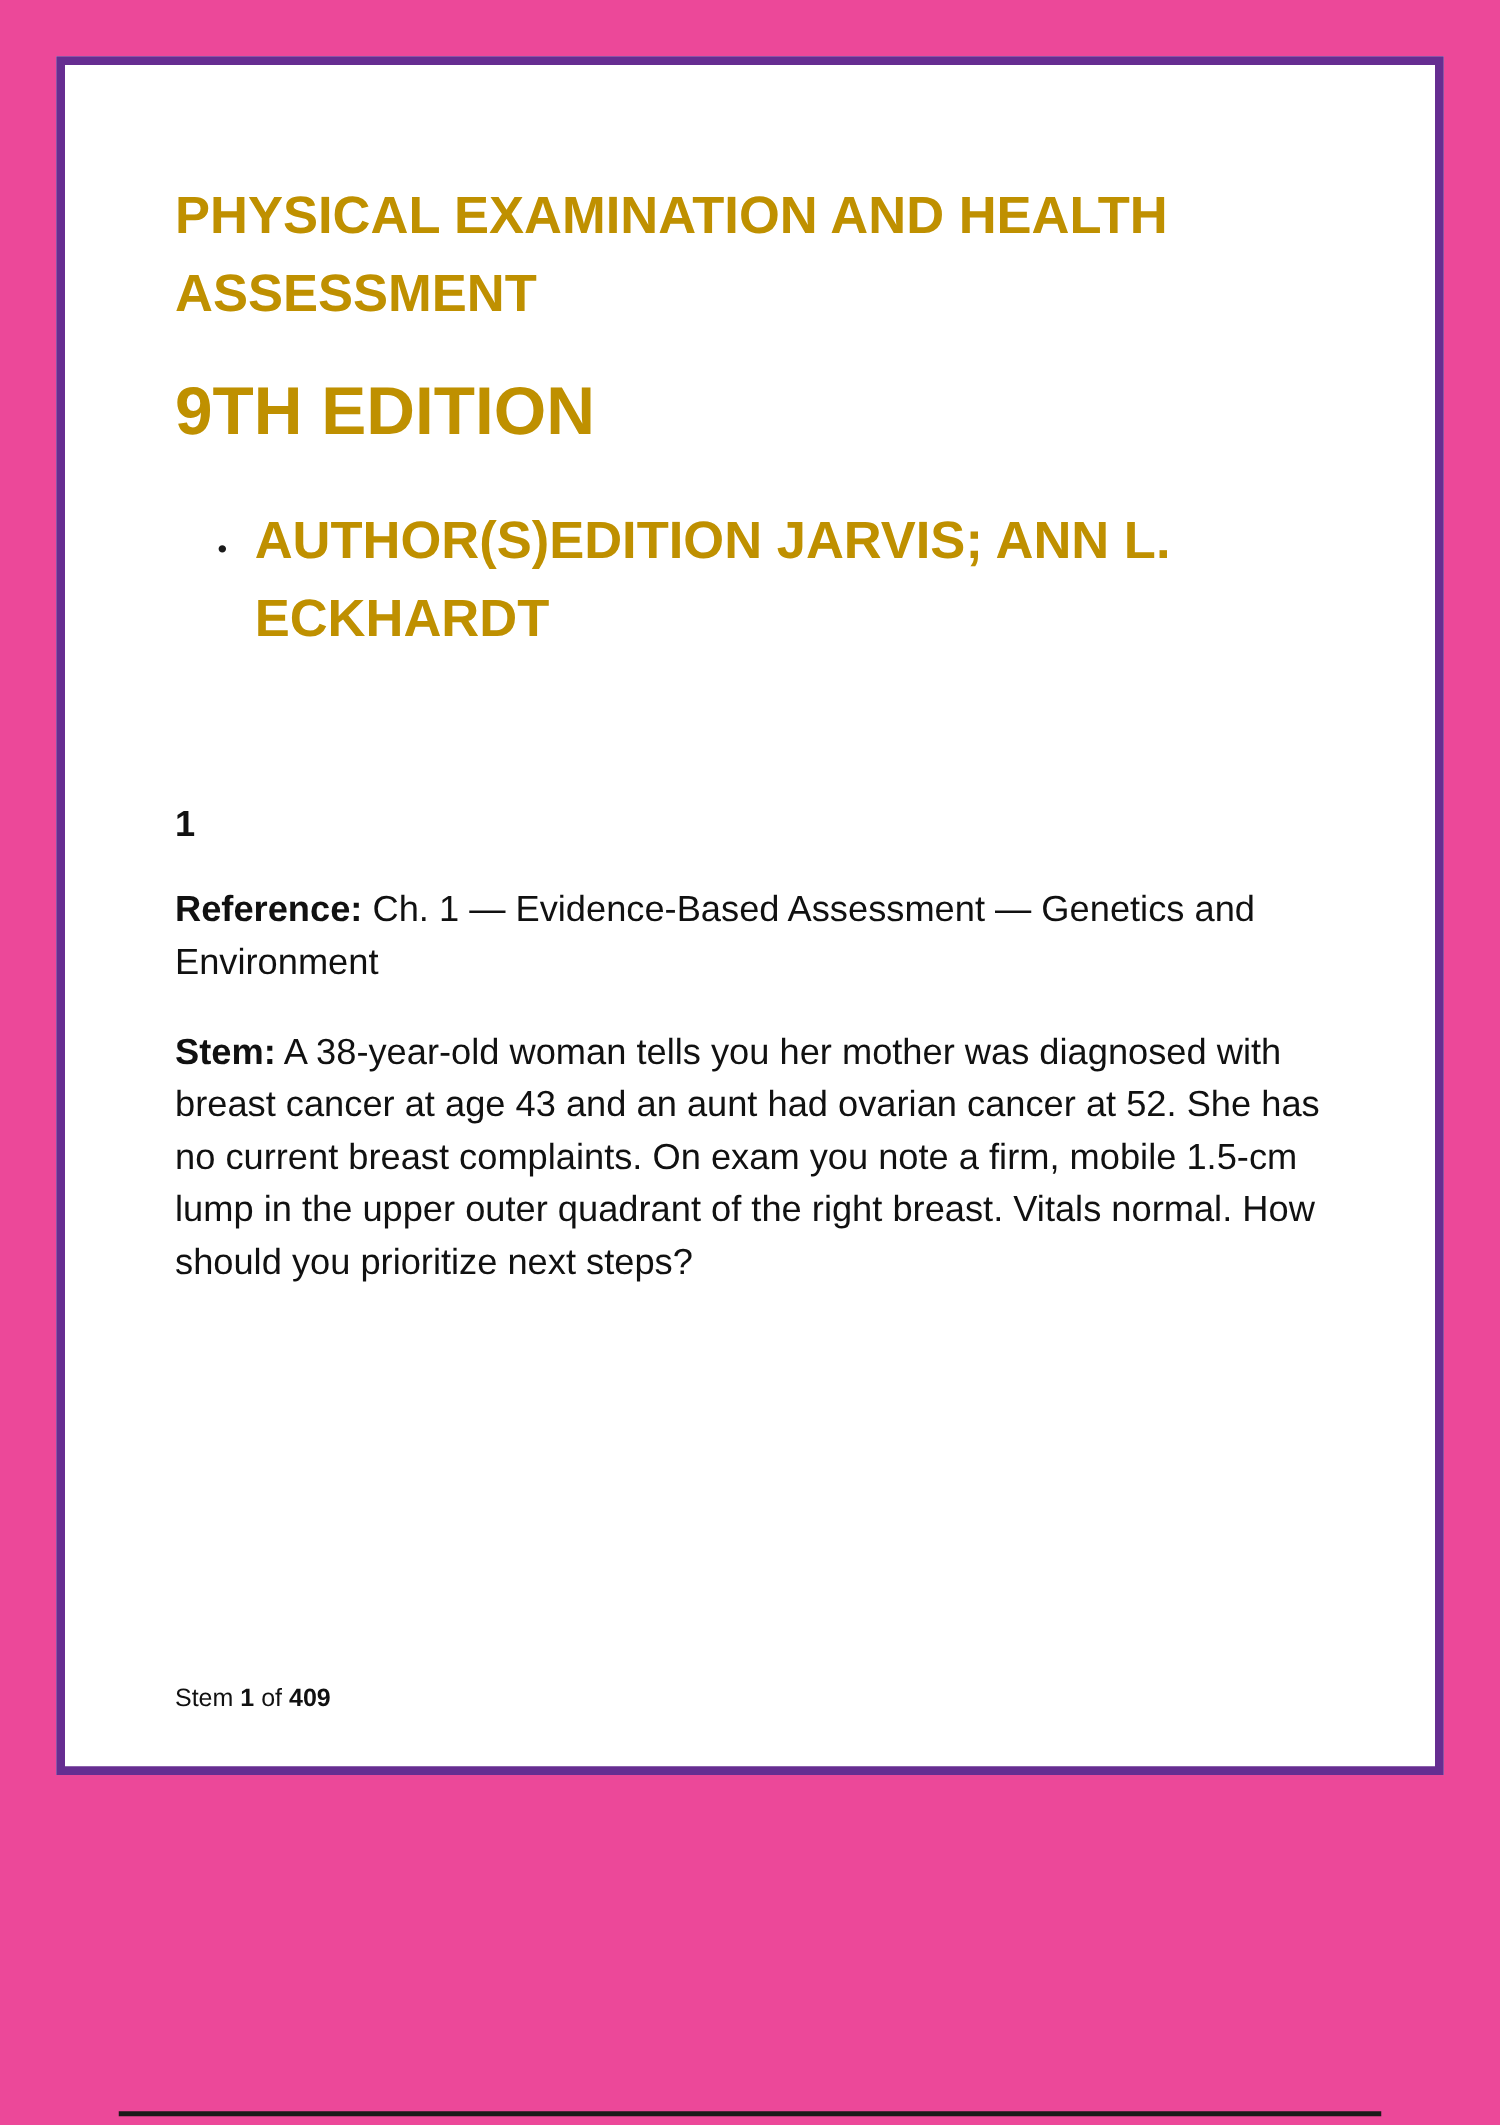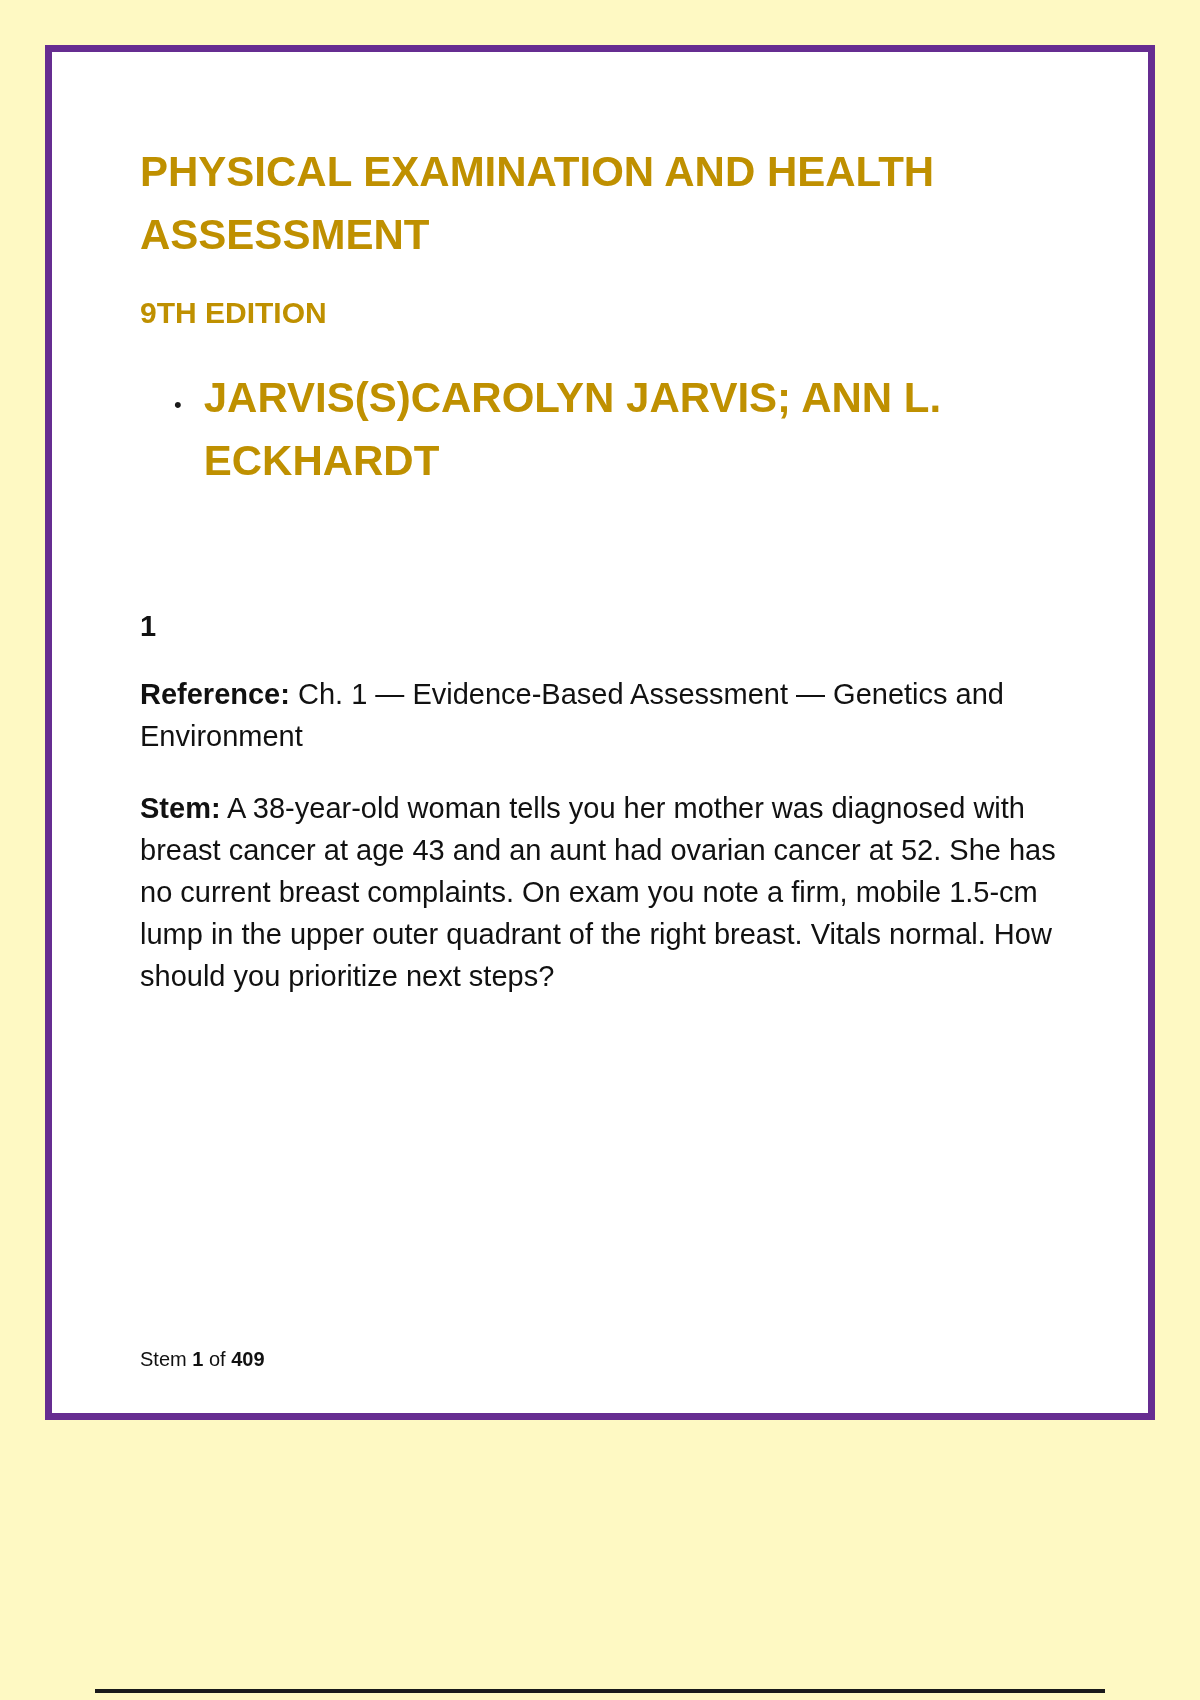--- a/index.html
+++ b/index.html
@@ -5,21 +5,21 @@
   * { margin: 0; padding: 0; box-sizing: border-box; }
   html, body { background: #ffffff; }
   body {
     font-family: "Liberation Sans", "DejaVu Sans", sans-serif;
     color: #1a1a1a;
   }
   .page {
     position: relative;
     width: 1200px;
     height: 1700px;
-    background: #fef9c3;
+    background: #ec4899;
     overflow: hidden;
   }
   .doc-frame {
     position: absolute;
     left: 45px;
     top: 45px;
     width: 1110px;
     height: 1375px;
     border: 7px solid #662D91;
     background: #ffffff;
@@ -30,21 +30,21 @@
   .gold-title {
     color: #BF9000;
     font-weight: 700;
     font-size: 42px;
     line-height: 1.5;
     max-width: 880px;
   }
   .gold-edition {
     color: #BF9000;
     font-weight: 700;
-    font-size: 30px;
+    font-size: 54px;
     line-height: 1.4;
     margin-top: 26px;
   }
   .author-row {
     display: flex;
     align-items: flex-start;
     margin-top: 32px;
   }
   .author-bullet {
     color: #1a1a1a;
@@ -106,21 +106,21 @@
 
   <div class="doc-frame">
     <div class="doc-inner">
 
       <div class="gold-title">PHYSICAL EXAMINATION AND HEALTH ASSESSMENT</div>
 
       <div class="gold-edition">9TH EDITION</div>
 
       <div class="author-row">
         <span class="author-bullet">•</span>
-        <span class="author-text">JARVIS(S)CAROLYN JARVIS; ANN L. ECKHARDT</span>
+        <span class="author-text">AUTHOR(S)EDITION JARVIS; ANN L. ECKHARDT</span>
       </div>
 
 
       <div class="q-number">1</div>
 
       <p class="body-par">
         <span class="lbl">Reference:</span>
         <span>Ch. 1 — Evidence-Based Assessment — Genetics and Environment</span>
       </p>
 

